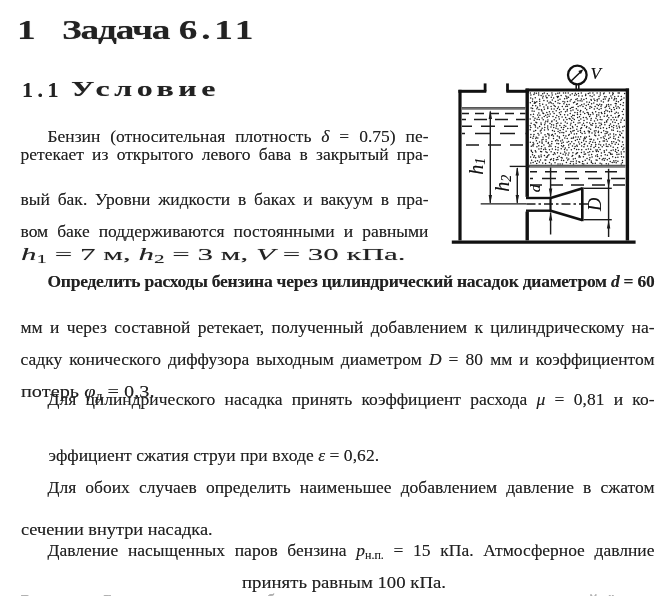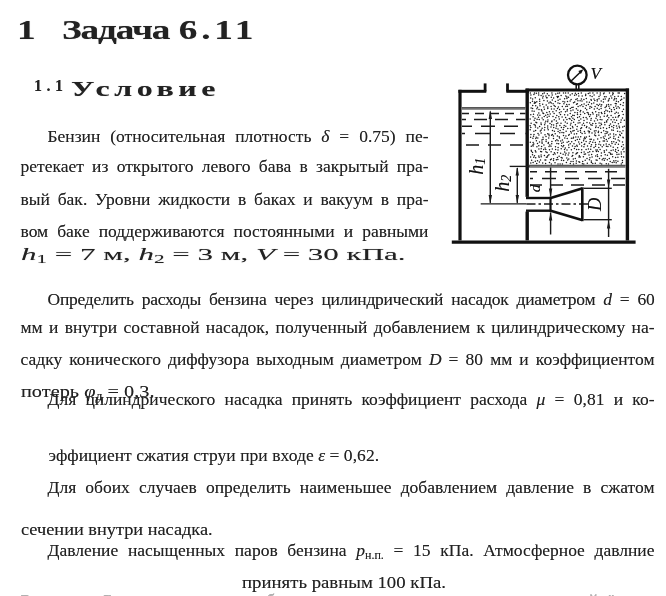--- a/index.html
+++ b/index.html
@@ -11,36 +11,36 @@
 .ind{text-indent:27px;}
 i{font-style:italic;}
 sub{font-size:12px;vertical-align:baseline;position:relative;top:3px;line-height:0;}
 </style>
 </head>
 <body>
 
 <div style="position:absolute;left:16.5px;top:14.6px;font-size:27.4px;font-weight:bold;white-space:nowrap;transform:scaleX(1.36);transform-origin:0 0;">1</div>
 <div style="position:absolute;left:62.3px;top:14.6px;font-size:27.4px;font-weight:bold;white-space:nowrap;transform:scaleX(1.36);transform-origin:0 0;"><span style="letter-spacing:-0.8px;">Задача</span> <span style="letter-spacing:2.8px;">6.11</span></div>
 
-<div style="position:absolute;left:34px;top:76.7px;font-size:16px;font-weight:bold;white-space:nowrap;letter-spacing:4.5px;">1.1</div>
+<div style="position:absolute;left:22px;top:76.7px;font-size:22px;font-weight:bold;white-space:nowrap;letter-spacing:4.5px;">1.1</div>
 <div style="position:absolute;left:70.5px;top:76.7px;font-size:21px;font-weight:bold;white-space:nowrap;letter-spacing:3px;transform:scaleX(1.52);transform-origin:0 0;">Условие</div>
 
 <div class="ln j w ind" style="top:125.6px;">Бензин (относительная плотность <i>δ</i> = 0.75) пе-</div>
 
-<div class="ln j w" style="top:156px;">ретекает из открытого левого бава в закрытый пра-</div>
+<div class="ln j w" style="top:144px;">ретекает из открытого левого бава в закрытый пра-</div>
 
 <div class="ln j w" style="top:189.4px;">вый бак. Уровни жидкости в баках и вакуум в пра-</div>
 
 <div class="ln j w" style="top:221.3px;">вом баке поддерживаются постоянными и равными</div>
 
 <div class="ln" style="top:244px;"><span style="display:inline-block;transform:scaleX(1.771);transform-origin:0 0;white-space:nowrap;"><i>h</i><sub>1</sub> = 7 м, <i>h</i><sub>2</sub> = 3 м, <i>V</i> = 30 кПа.</span></div>
 
-<div class="ln j ind" style="top:289px;letter-spacing:-0.25px;">Определить расходы бензина через цилиндрический насадок диаметром <i>d</i> = 60</div>
+<div class="ln j ind" style="top:271px;letter-spacing:-0.25px;font-weight:bold;">Определить расходы бензина через цилиндрический насадок диаметром <i>d</i> = 60</div>
 
-<div class="ln j" style="top:317.0px;">мм и внутри составной насадок, полученный добавлением к цилиндрическому на-</div>
+<div class="ln j" style="top:317.0px;">мм и через составной ретекает, полученный добавлением к цилиндрическому на-</div>
 
 <div class="ln j" style="top:348.9px;">садку конического диффузора выходным диаметром <i>D</i> = 80 мм и коэффициентом</div>
 
 <div class="ln" style="top:380.8px;"><span style="display:inline-block;transform:scaleX(1.161);transform-origin:0 0;white-space:nowrap;">потерь <i>φ</i><sub>д</sub> = 0,3.</span></div>
 
 <div class="ln j ind" style="top:389px;">Для цилиндрического насадка принять коэффициент расхода <i>μ</i> = 0,81 и ко-</div>
 
 <div class="ln" style="top:444.6px;letter-spacing:0.05px;margin-left:28px;">эффициент сжатия струи при входе <i>ε</i> = 0,62.</div>
 
 <div class="ln j ind" style="top:476.5px;">Для обоих случаев определить наименьшее добавлением давление в сжатом</div>

